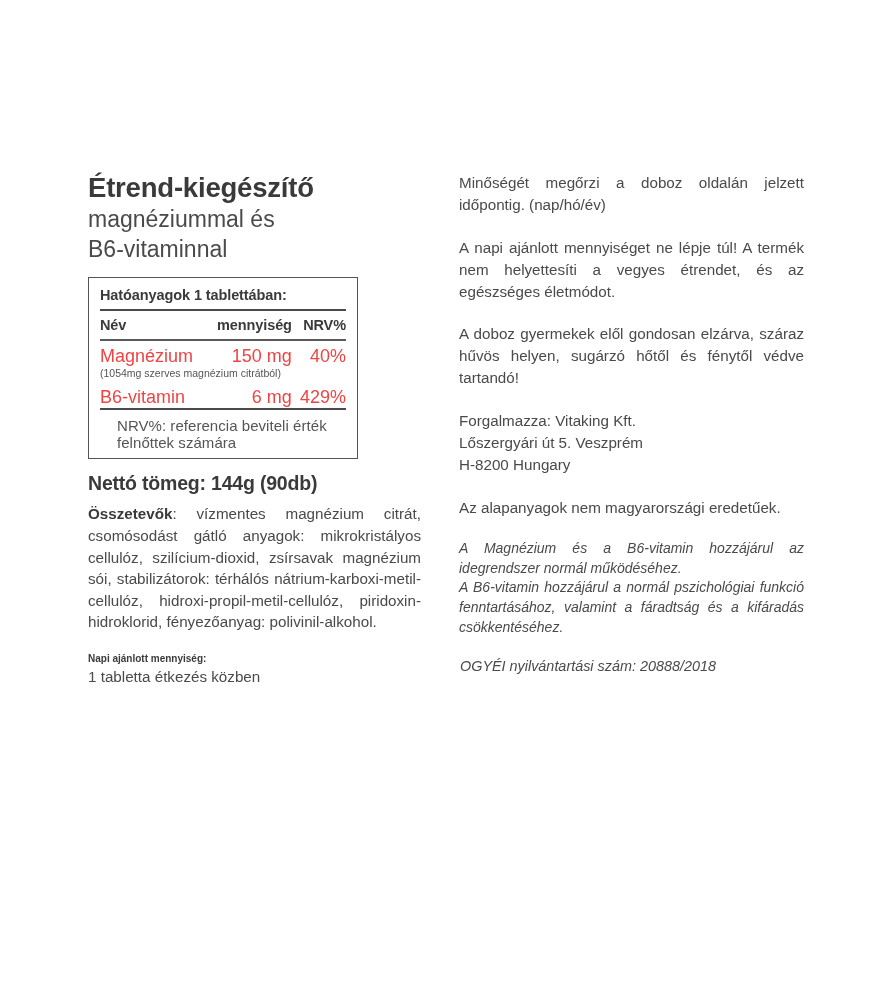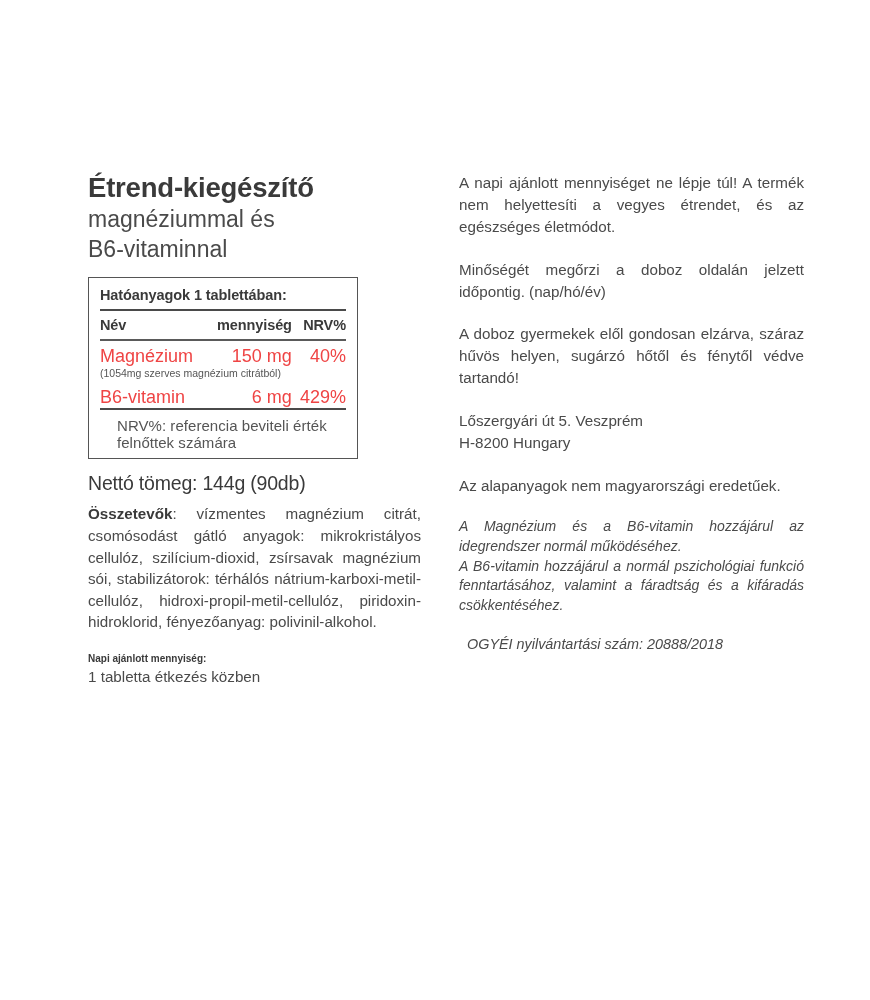--- a/index.html
+++ b/index.html
@@ -140,21 +140,21 @@
     font-size: 15px;
     color: #555555;
     padding-top: 7px;
     letter-spacing: 0.05px;
     margin-left: 17px;
   }
 
   
   .net-weight {
     font-size: 19.5px;
-    font-weight: normal;
+    font-weight: bold;
     color: #3a3a3a;
     margin: 13px 0 8px 0;
     letter-spacing: -0.2px;
   }
 
   
   .para {
     font-size: 15.2px;
     line-height: 1.42;
     color: #4a4a4a;
@@ -206,21 +206,21 @@
     text-align: justify;
     margin: 0 0 20px 0;
   }
   .claims p {
     margin: 0;
   }
   .reg-number {
     font-style: italic;
     font-size: 14.4px;
     color: #4a4a4a;
-    margin: 8px;
+    margin: 1px;
   }
 </style>
 </head>
 <body>
 
 <div class="label-sheet">
   <div class="columns">
 
     <div class="col-left">
 
@@ -289,27 +289,28 @@
       <div class="dosage-block">
         <div class="dosage-title">Napi ajánlott mennyiség:</div>
         <div class="dosage-value">1 tabletta étkezés közben</div>
       </div>
     </div>
 
     <div class="col-spacer"></div>
 
     <div class="col-right">
 
+      <p class="r-para">Minőségét megőrzi a doboz oldalán jelzett időpontig. (nap/hó/év)</p>
+
       <p class="r-para">A napi ajánlott mennyiséget ne lépje túl! A termék nem helyettesíti a vegyes étrendet, és az egészséges életmódot.</p>
 
-      <p class="r-para">Minőségét megőrzi a doboz oldalán jelzett időpontig. (nap/hó/év)</p>
-
       <p class="r-para">A doboz gyermekek elől gondosan elzárva, száraz hűvös helyen, sugárzó hőtől és fénytől védve tartandó!</p>
 
       <div class="r-para r-address no-justify">
+        <span>Forgalmazza: Vitaking Kft.</span>
         <span>Lőszergyári út 5. Veszprém</span>
         <span>H-8200 Hungary</span>
       </div>
 
       <p class="r-para tight">Az alapanyagok nem magyarországi eredetűek.</p>
 
       <div class="claims">
         <p>A Magnézium és a B6-vitamin hozzájárul az idegrendszer normál működéséhez.</p>
         <p>A B6-vitamin hozzájárul a normál pszichológiai funkció fenntartásához, valamint a fáradtság és a kifáradás csökkentéséhez.</p>
       </div>

